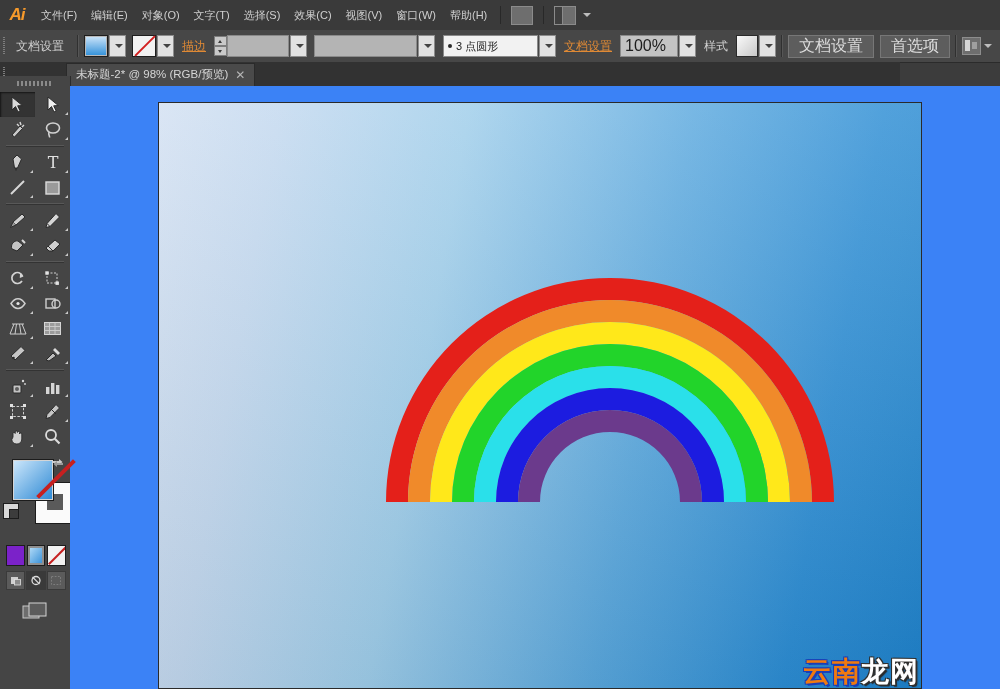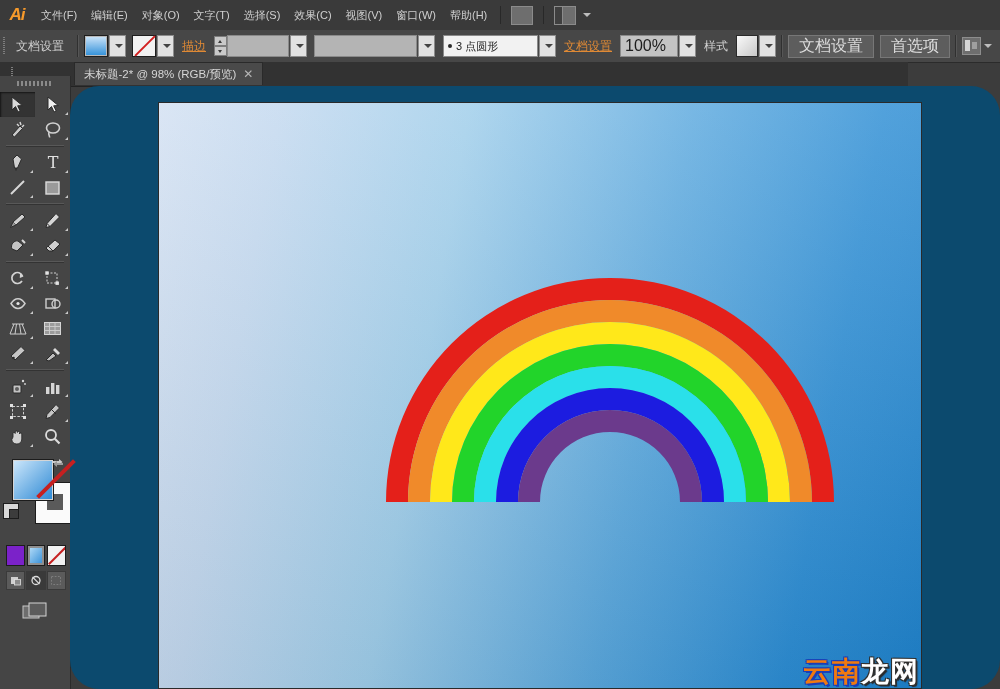--- a/index.html
+++ b/index.html
@@ -102,23 +102,22 @@
   }
   .align-ic{
     width:17px;height:16px;position:relative;background:#6e6e6e;border:1px solid #8d8d8d;
   }
   .align-ic::before{content:"";position:absolute;left:2px;top:2px;width:5px;height:11px;background:#d6d6d6;}
   .align-ic::after{content:"";position:absolute;left:9px;top:4px;width:5px;height:7px;background:#9f9f9f;}
 
   
   .tabbar{
     position:absolute;left:0;top:62px;width:900px;height:24px;
-    background:#323232;display:flex;align-items:flex-start;
+    background:#323232;display:flex;align-items:center;
     border-bottom:1px solid #232323;
-    padding-left:8px;
   }
   .tb-grip{width:8px;height:24px;display:flex;align-items:center;justify-content:center;}
   .tb-grip i{display:block;width:2px;height:14px;
     background:repeating-linear-gradient(#7d7d7d 0 1px,transparent 1px 2px);}
   .doc-tab{
     height:22px;background:#4a4a4a;display:flex;align-items:center;gap:7px;
     padding:0 9px;color:#d6d6d6;font-size:11.5px;
     border:1px solid #2a2a2a;border-bottom:none;margin-left:58px;
   }
   .tab-close{color:#b6b6b6;font-size:12px;line-height:1;}
@@ -197,21 +196,21 @@
     display:flex;align-items:center;justify-content:center;
   }
   .draw-btn.sel{background:#3a3a3a;}
   .scr-mode{
     margin:12px auto 0 auto;width:26px;height:20px;position:relative;
   }
 
   
   .canvasarea{
     position:absolute;left:70px;top:86px;width:930px;height:603px;
-    background:#0c4a6e;overflow:hidden;border-radius:29px;
+    background:#3b82f6;overflow:hidden;
   }
   .art-shadow{
     position:absolute;left:88px;top:16px;width:764px;height:586px;
     background:#0003;
   }
   .artboard{
     position:absolute;left:88px;top:16px;width:762px;height:585px;
     border:1px solid #2a2a2a;overflow:hidden;
     background:
       linear-gradient(to bottom,rgba(255,255,255,.18),rgba(0,0,0,.06)),

